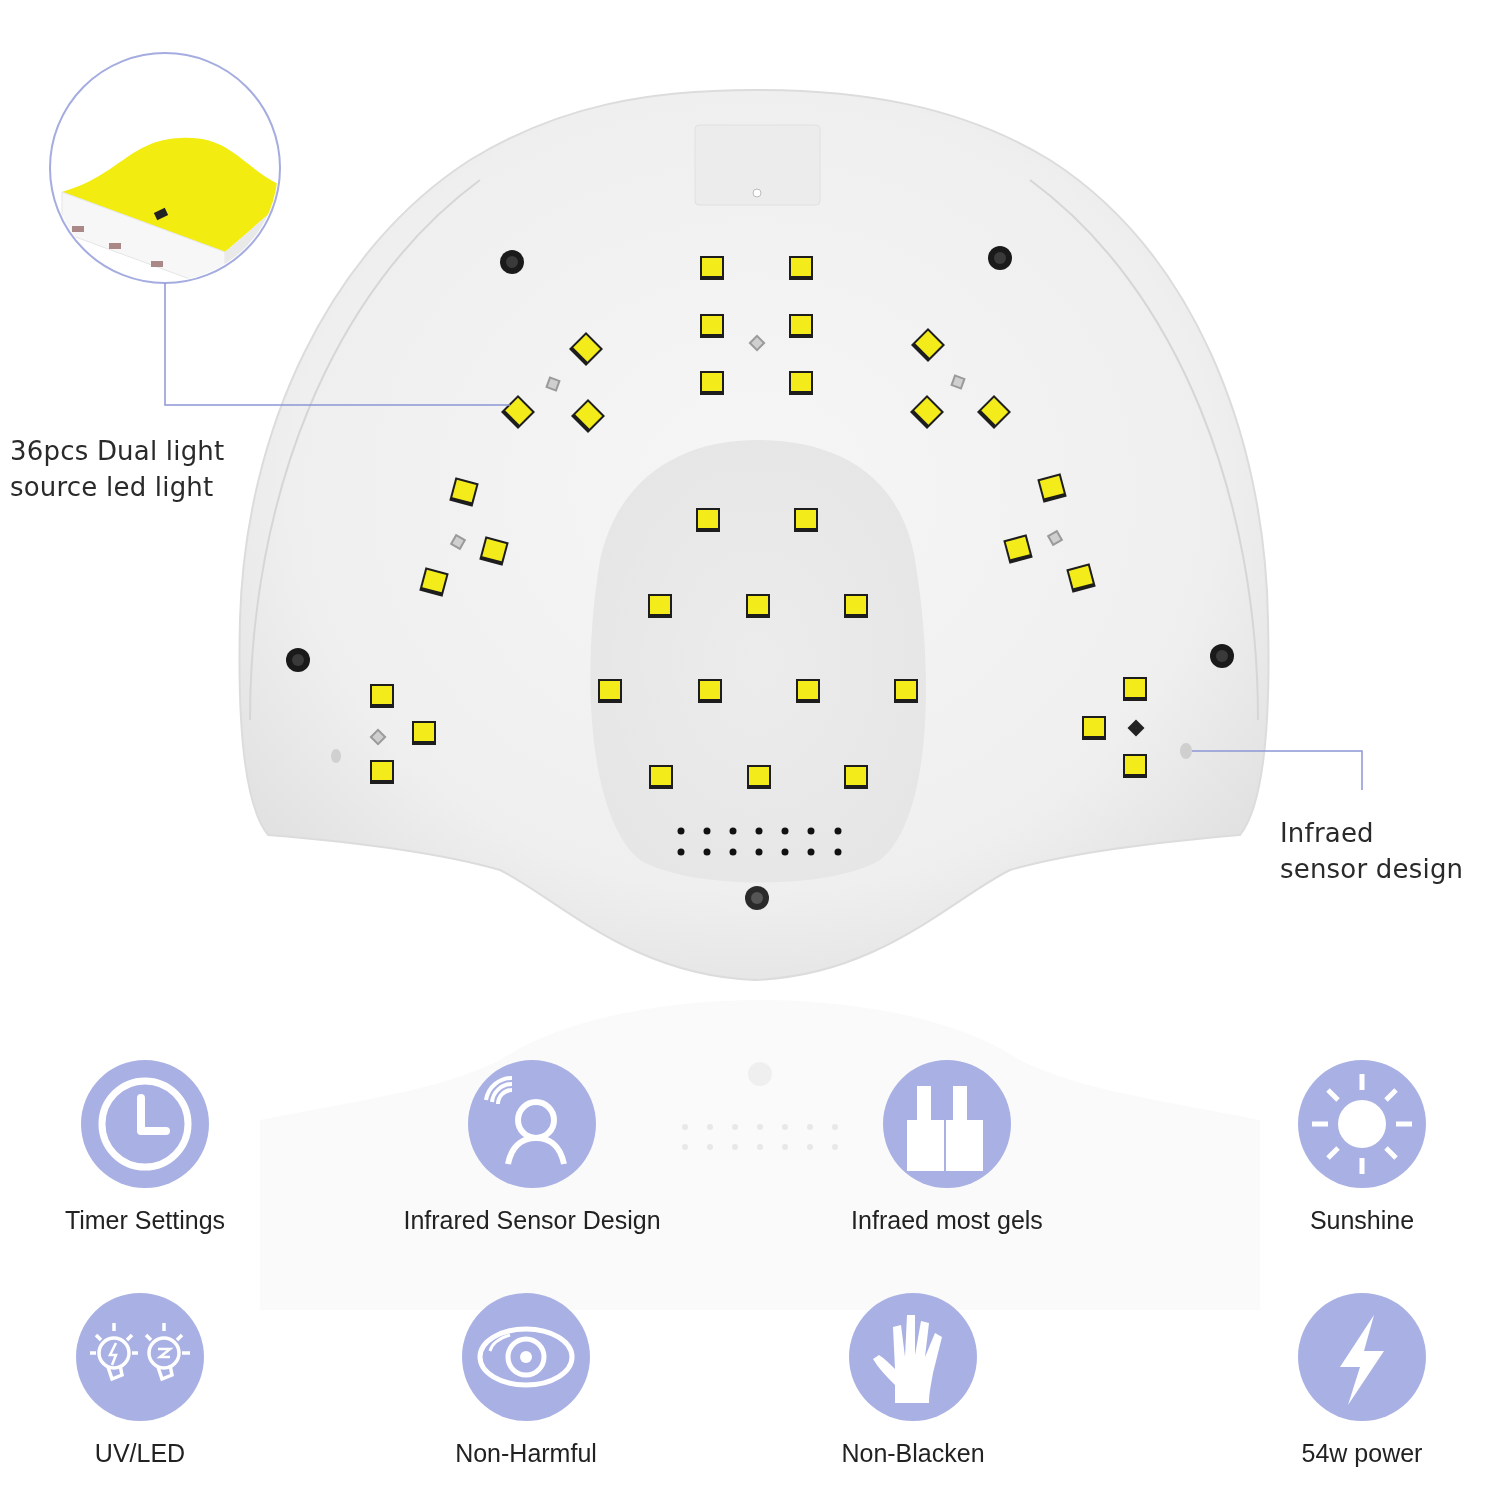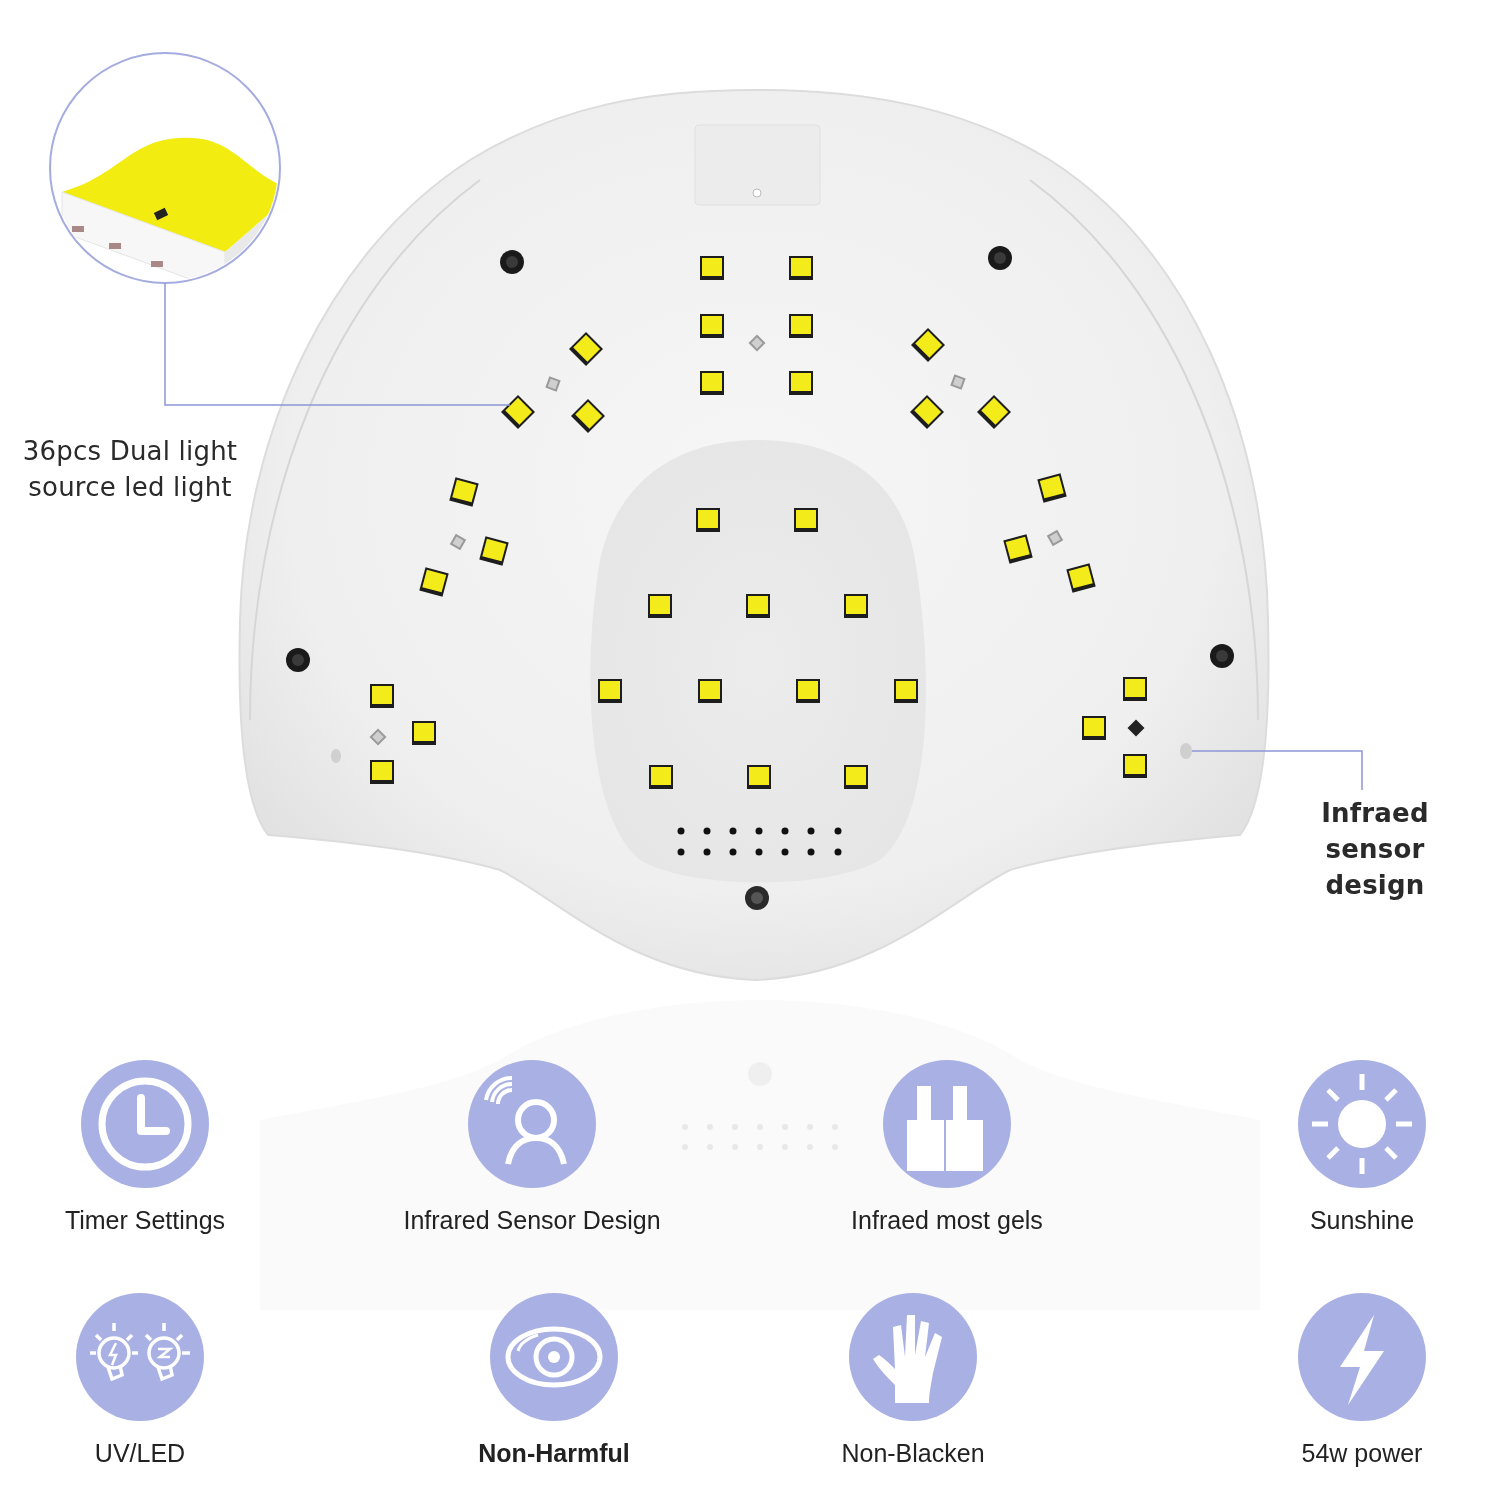--- a/index.html
+++ b/index.html
@@ -1,21 +1,21 @@
 <!DOCTYPE html>
 <html><head>
 <meta charset="utf-8">
 <style>
   html,body{margin:0;padding:0;background:#fff;}
   body{width:1500px;height:1500px;position:relative;overflow:hidden;font-family:"DejaVu Sans","Liberation Sans",sans-serif;color:#222;}
   .abs{position:absolute;}
   
   #lamp-wrap{left:0;top:0;width:1500px;height:1000px;}
   svg{display:block;}
-  .callout-text{font-size:26px;line-height:36px;color:#2a2a2a;text-align:center;letter-spacing:0.2px;}
+  .callout-text{font-size:26px;line-height:36px;color:#2a2a2a;text-align:left;letter-spacing:0.2px;}
   .feature{position:absolute;width:300px;text-align:center;}
   .feature .circle{width:128px;height:128px;border-radius:50%;background:#a9b1e4;margin:0 auto;position:relative;}
   .feature .circle svg{position:absolute;left:0;top:0;}
   .feature .label{font-family:"Liberation Sans",sans-serif;font-size:25px;color:#222;margin-top:18px;white-space:nowrap;}
   #reflection{left:240px;top:990px;width:1040px;height:320px;opacity:0.22;}
 </style>
 </head>
 <body>
 
 <div id="lamp-wrap" class="abs">
@@ -187,21 +187,21 @@
 
   <polyline points="165,283 165,405 510,405" fill="none" stroke="#8d97d6" stroke-width="1.5"></polyline>
   <polyline points="1192,751 1362,751 1362,790" fill="none" stroke="#8d97d6" stroke-width="1.5"></polyline>
 </svg>
 </div>
 
 <div class="abs callout-text" style="left:10px;top:433px;width:240px;">
   <div>36pcs Dual light</div>
   <div>source led light</div>
 </div>
-<div class="abs callout-text" style="left:1280px;top:795px;width:190px;font-weight:bold;">
+<div class="abs callout-text" style="left:1280px;top:815px;width:190px;">
   <div>Infraed</div>
   <div>sensor design</div>
 </div>
 
 <div id="reflection" class="abs">
   <svg width="1040" height="320" viewBox="0 0 1040 320">
     <path d="M20 130 C120 110 200 100 260 70 C320 30 420 10 520 10 C620 10 720 30 780 70 C840 100 920 110 1020 130 L1020 320 L20 320 Z" fill="#eaeaea"></path>
     <circle cx="520" cy="84" r="12" fill="#bbb"></circle>
     <g fill="#999">
         <circle cx="445" cy="137" r="3"></circle>
@@ -294,21 +294,21 @@
           <line x1="70" y1="42" x2="75" y2="47"></line>
           <line x1="106" y1="42" x2="101" y2="47"></line>
         </g>
         <path d="M40 50 L34 62 L40 62 L36 72" fill="none" stroke="#fff" stroke-width="2.5"></path>
         <path d="M82 56 L94 56 L84 64 L94 64" fill="none" stroke="#fff" stroke-width="2.5"></path>
       </svg>
   </div>
   <div class="label">UV/LED</div>
 </div>
 
-<div class="feature" style="left:404px;top:1293px;font-weight:bold;">
+<div class="feature" style="left:376px;top:1293px;">
   <div class="circle">
     <svg width="128" height="128" viewBox="0 0 128 128">
         <ellipse cx="64" cy="64" rx="46" ry="28" fill="none" stroke="#fff" stroke-width="5"></ellipse>
         <circle cx="64" cy="64" r="18" fill="none" stroke="#fff" stroke-width="5"></circle>
         <circle cx="64" cy="64" r="6" fill="#fff"></circle>
         <path d="M28 58 A38 22 0 0 1 48 42" fill="none" stroke="#fff" stroke-width="3"></path>
       </svg>
   </div>
   <div class="label">Non-Harmful</div>
 </div>

